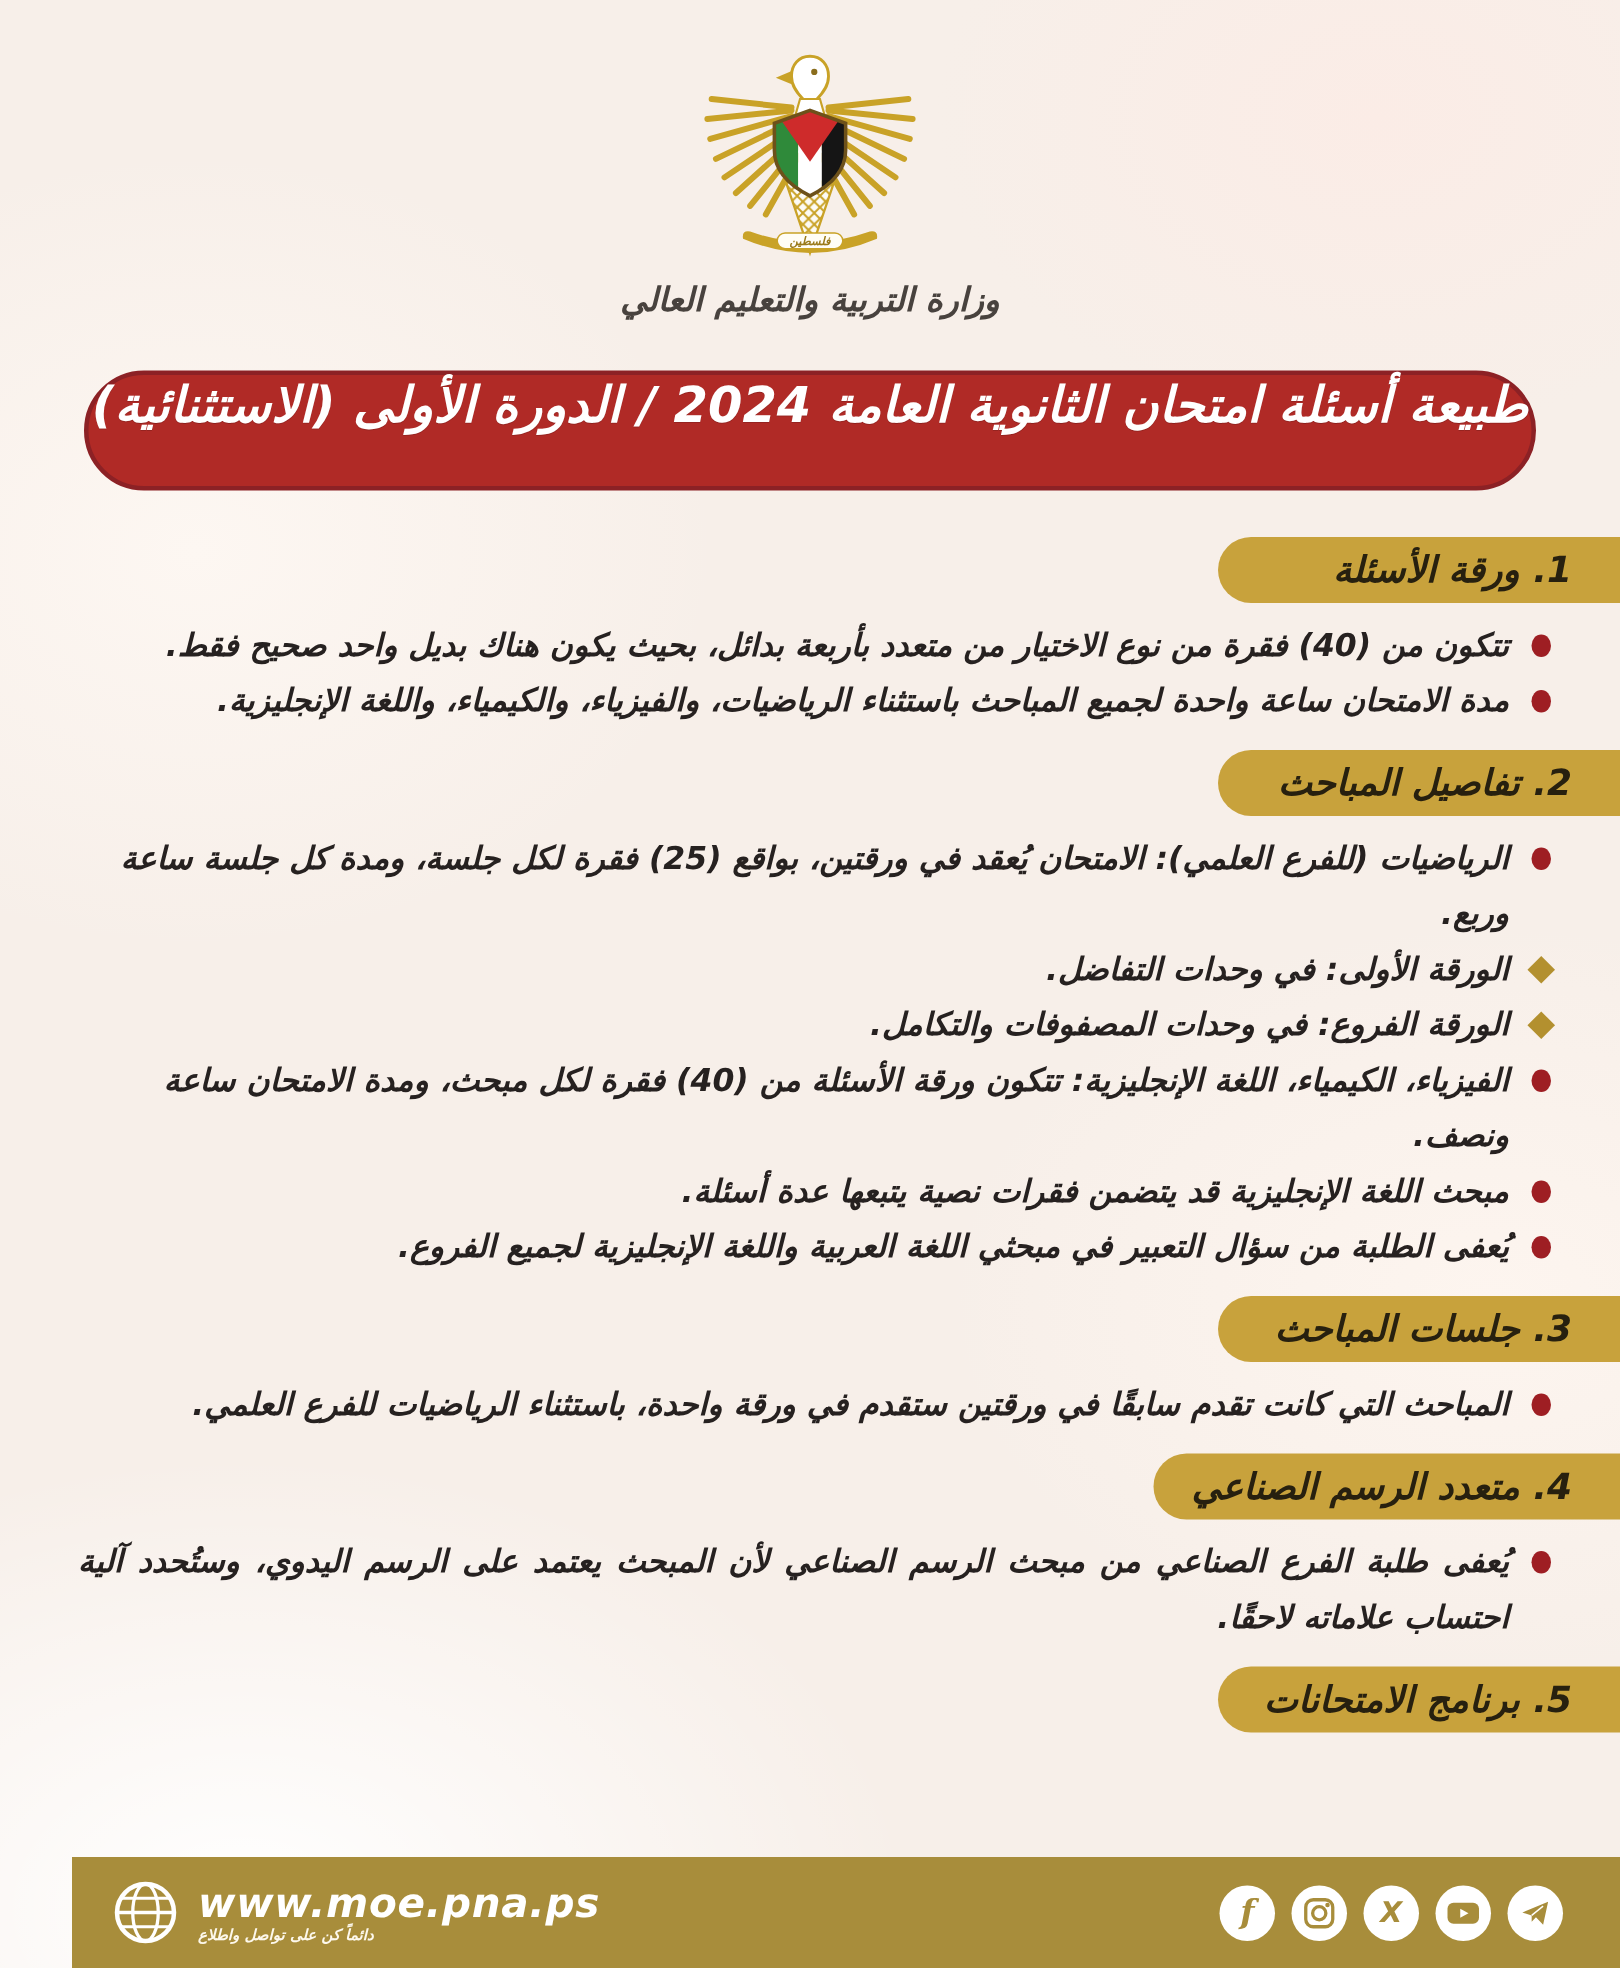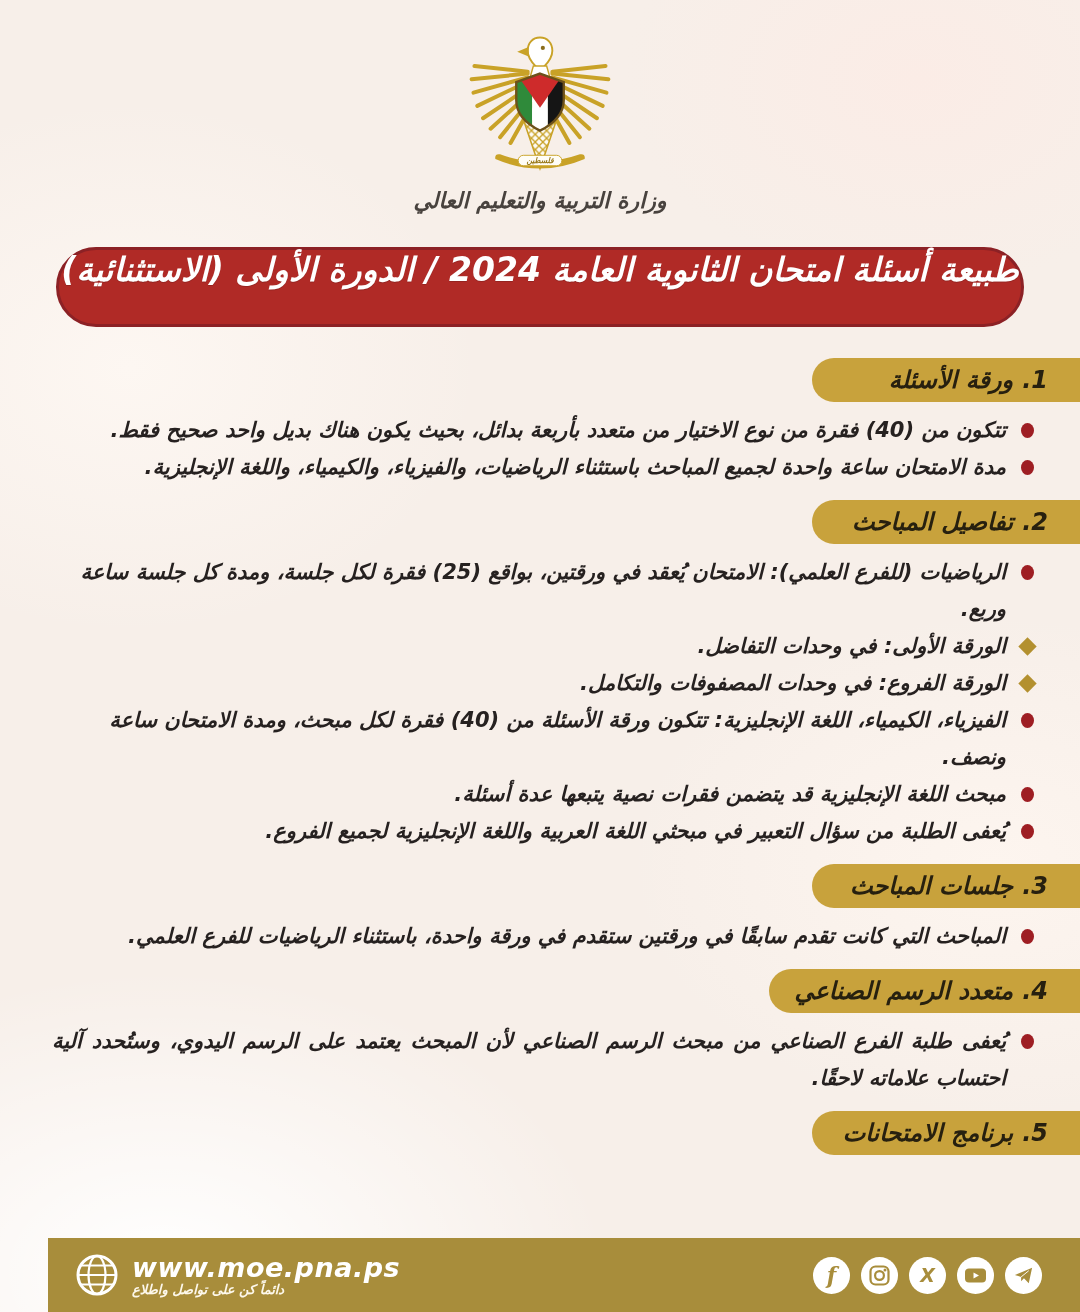--- a/index.html
+++ b/index.html
@@ -53,21 +53,21 @@
   .diamond{flex:0 0 auto;width:13px;height:13px;background:#b3902f;transform:rotate(45deg);margin-top:12px;}
   
   .footer{
     position:absolute;left:0;right:0;bottom:0;height:74px;background:#a88d3b;
     display:flex;align-items:center;justify-content:space-between;
     padding:0 38px 0 26px;box-sizing:border-box;direction:ltr;margin-left:48px;
   }
   .footer-left{display:flex;align-items:center;gap:12px;color:#fff;}
   .site-col{display:flex;flex-direction:column;line-height:1.15;}
   .site-url{font-size:27px;font-weight:700;color:#fff;letter-spacing:.5px;}
-  .site-tagline{font-size:13px;font-weight:700;color:#fdf8ec;direction:rtl;text-align:left;}
+  .site-tagline{font-size:10px;font-weight:700;color:#fdf8ec;direction:rtl;text-align:left;}
   .socials{display:flex;align-items:center;gap:11px;}
   .soc{
     width:37px;height:37px;border-radius:50%;background:#fff;
     display:flex;align-items:center;justify-content:center;
     color:#a88d3b;font-weight:700;cursor:pointer;
   }
   .soc span{font-size:22px;line-height:1;}
 </style>
 </head>
 <body>

